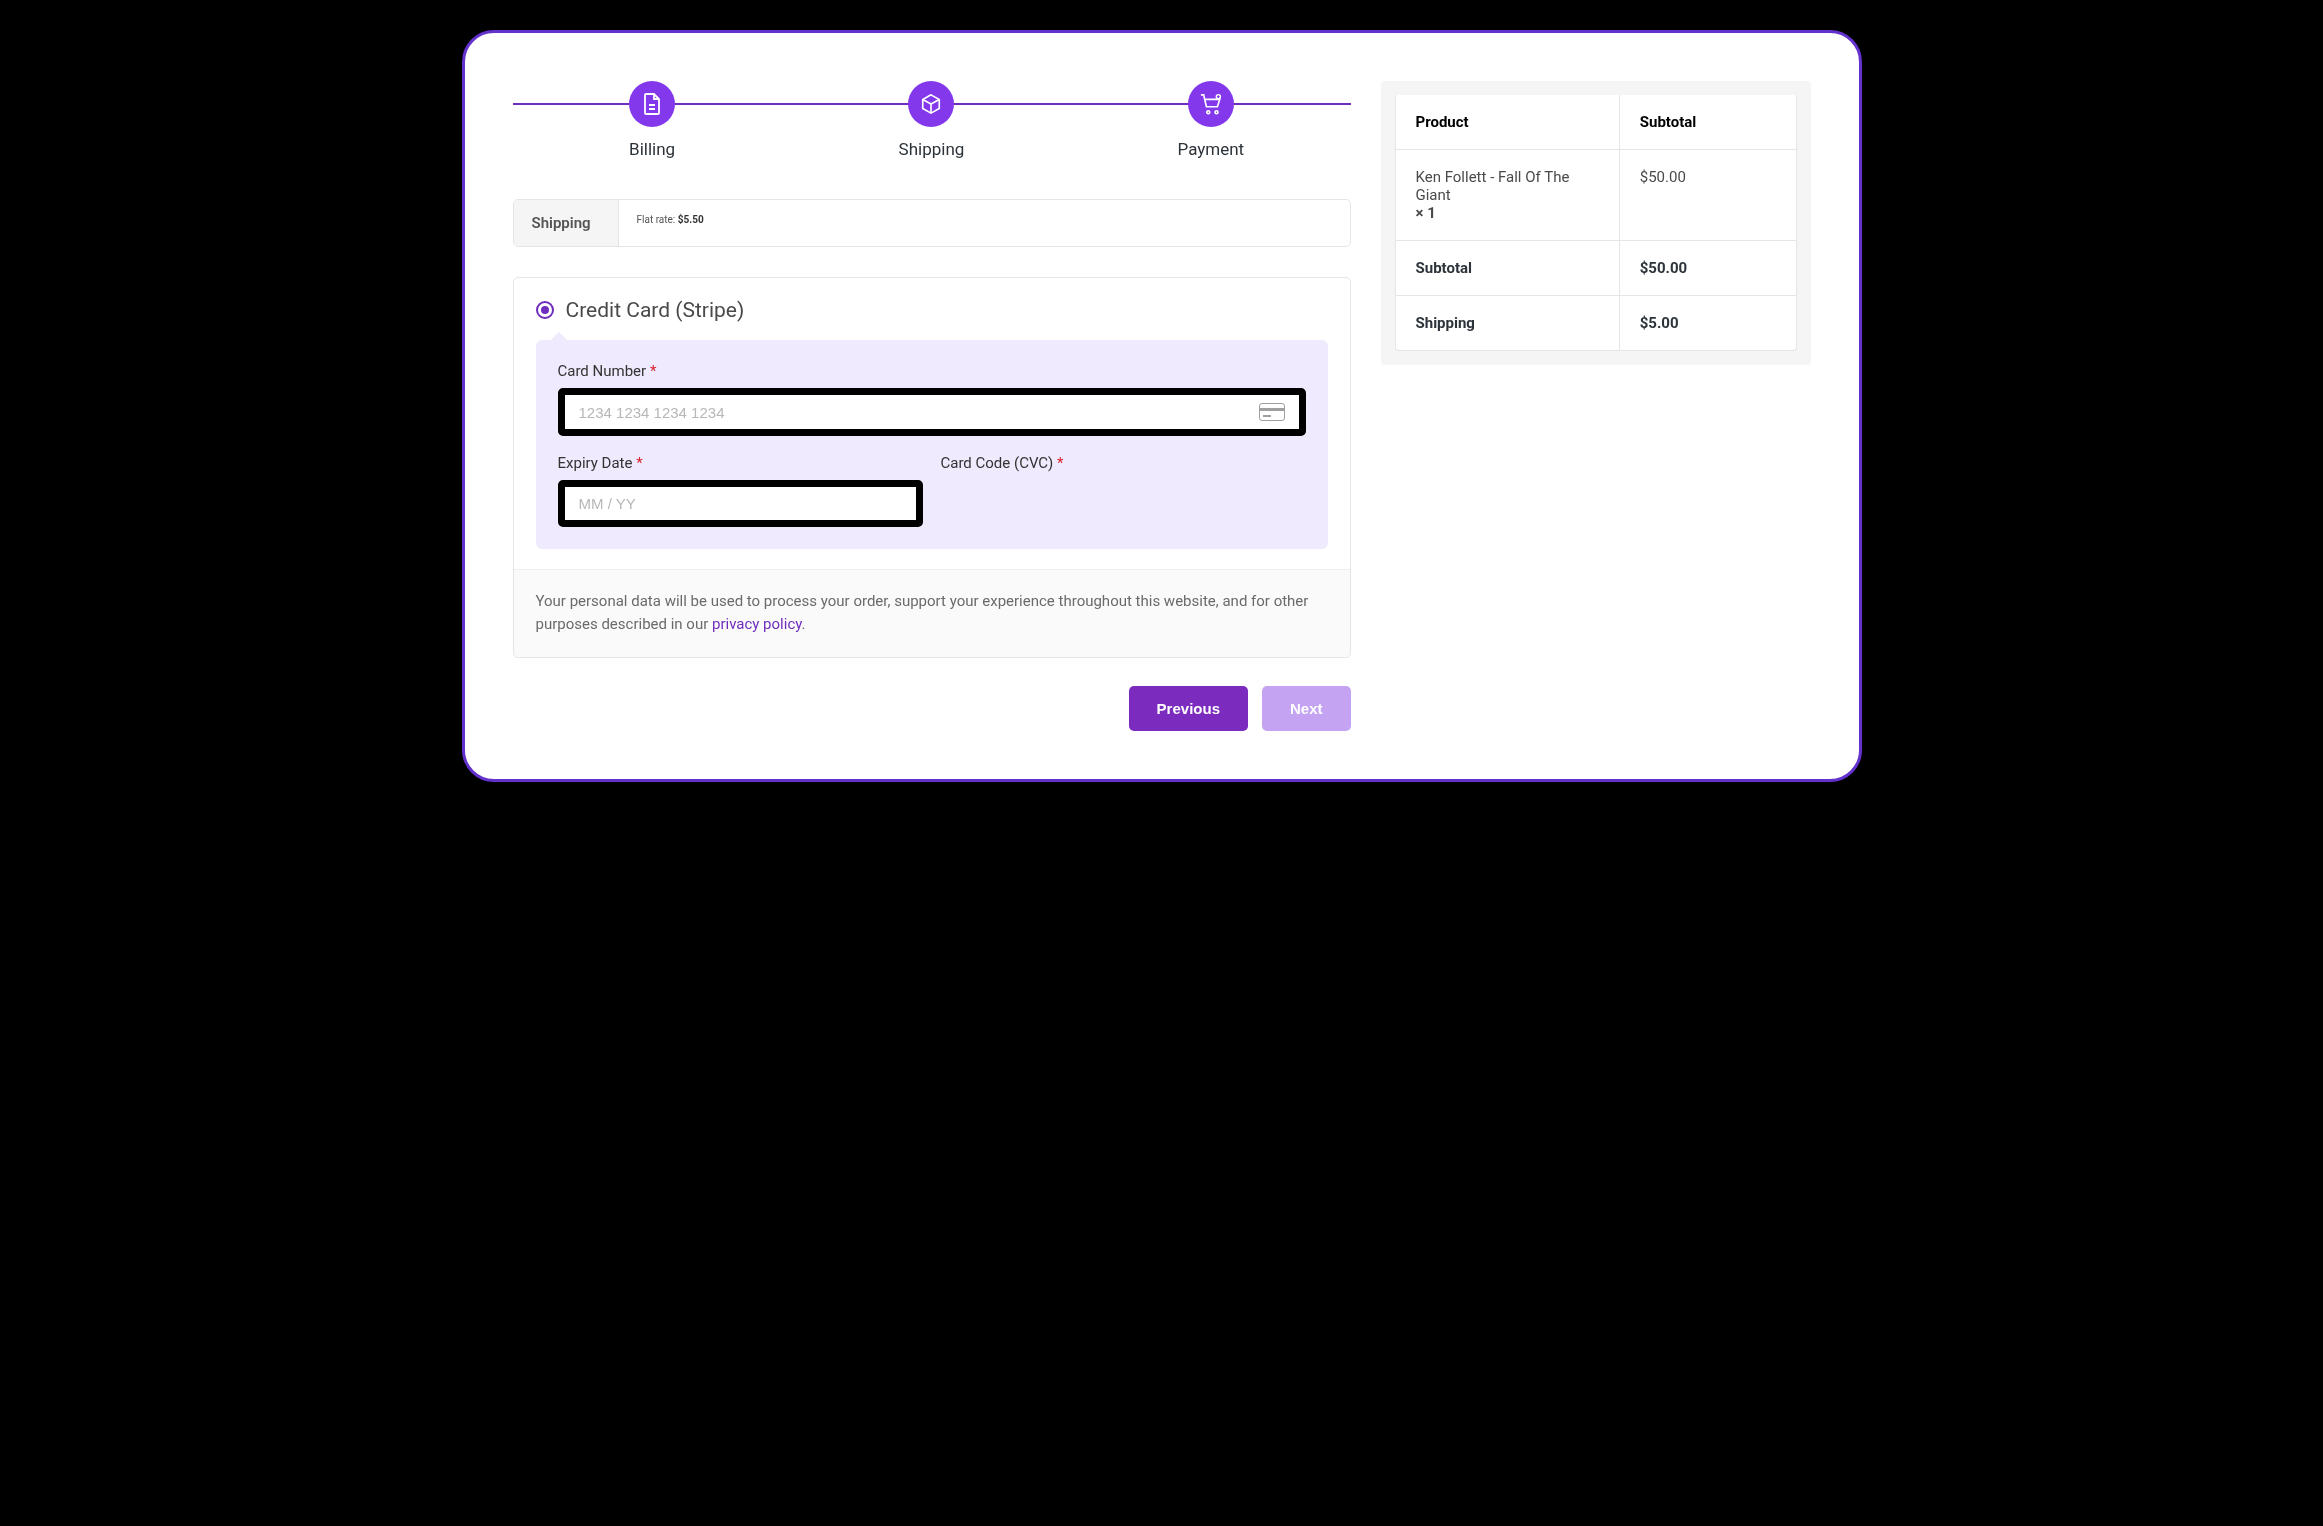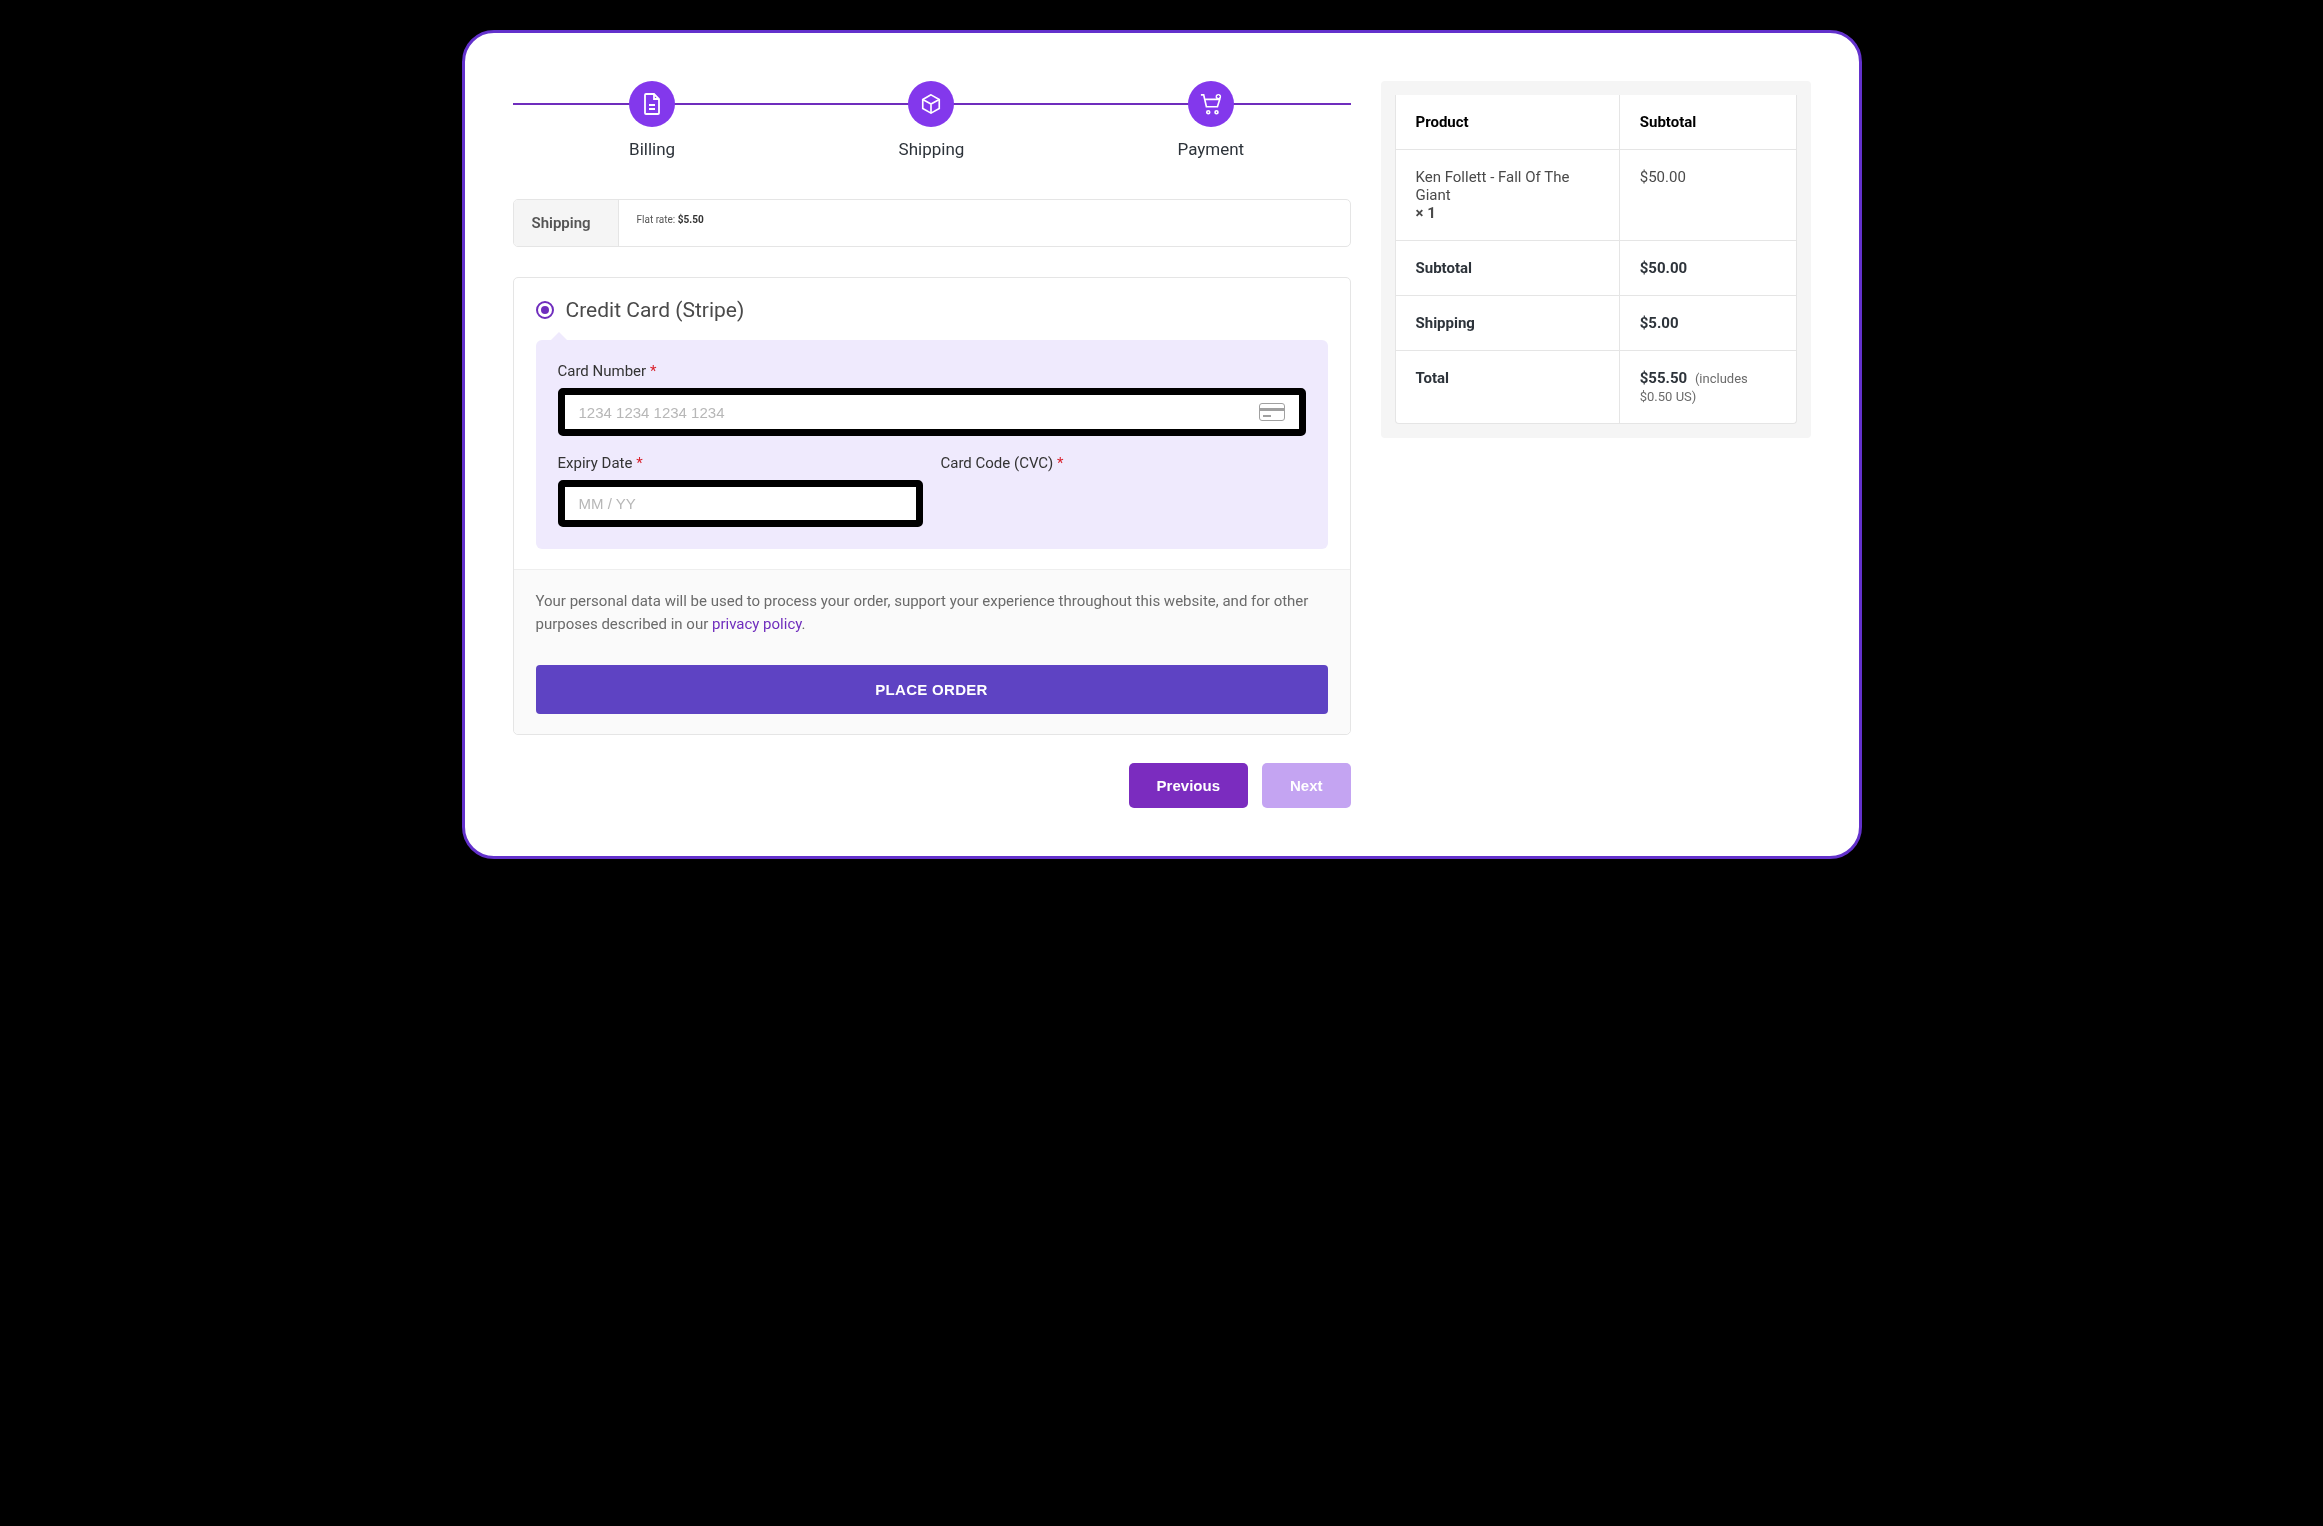--- a/index.html
+++ b/index.html
@@ -218,21 +218,20 @@
                 <span class="req">*</span>
               </label>
             </div>
           </div>
         </div>
 
         <div class="privacy-box">
           <p class="privacy-text">
             <span>Your personal data will be used to process your order, support your experience throughout this website, and for other purposes described in our </span><a href="#" class="privacy-link">privacy policy</a><span>.</span>
           </p>
-          <button class="place-order">PLACE ORDER</button>
         </div>
       </div>
 
       <div class="nav-buttons">
         <button class="btn btn-prev">Previous</button>
         <button class="btn btn-next">Next</button>
       </div>
     </div>
 
     <div class="side-col">
@@ -250,25 +249,18 @@
             <div class="ocell right omuted">$50.00</div>
           </div>
           <div class="orow">
             <div class="ocell left obold">Subtotal</div>
             <div class="ocell right obold">$50.00</div>
           </div>
           <div class="orow">
             <div class="ocell left obold">Shipping</div>
             <div class="ocell right obold">$5.00</div>
           </div>
-          <div class="orow">
-            <div class="ocell left obold">Total</div>
-            <div class="ocell right">
-              <span class="obold">$55.50</span>
-              <span class="onote">(includes $0.50 US)</span>
-            </div>
-          </div>
         </div>
       </div>
     </div>
 
   </div>
 </div>
 
 </body></html>

